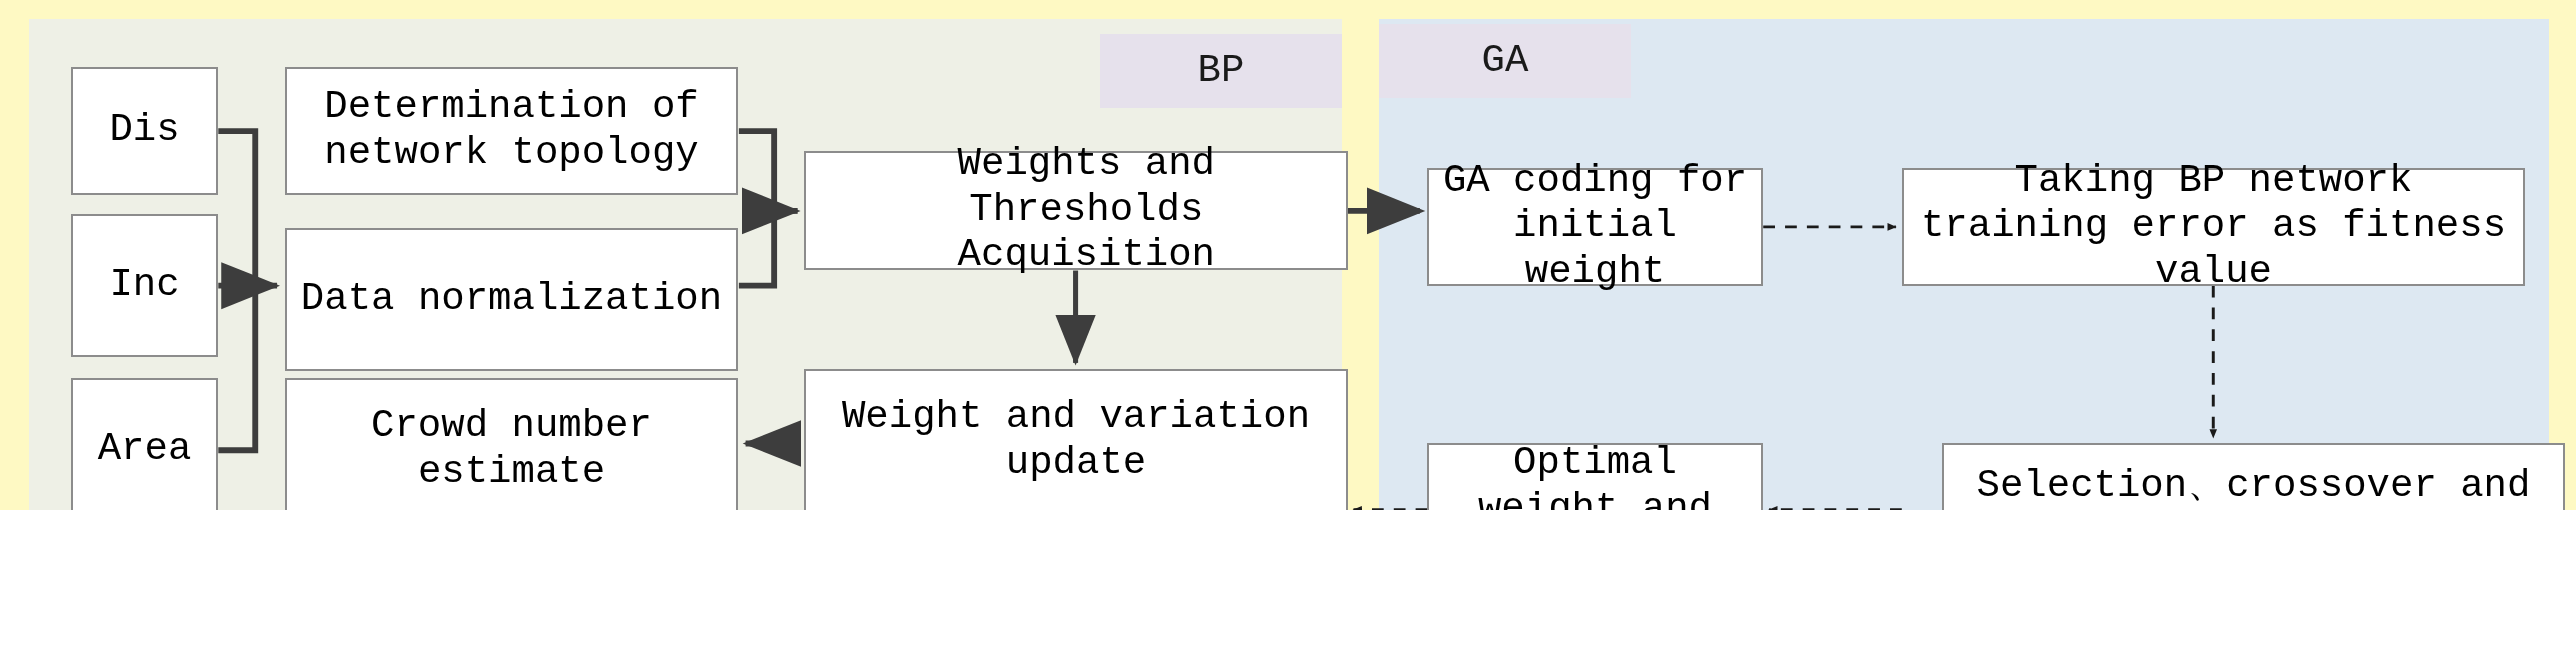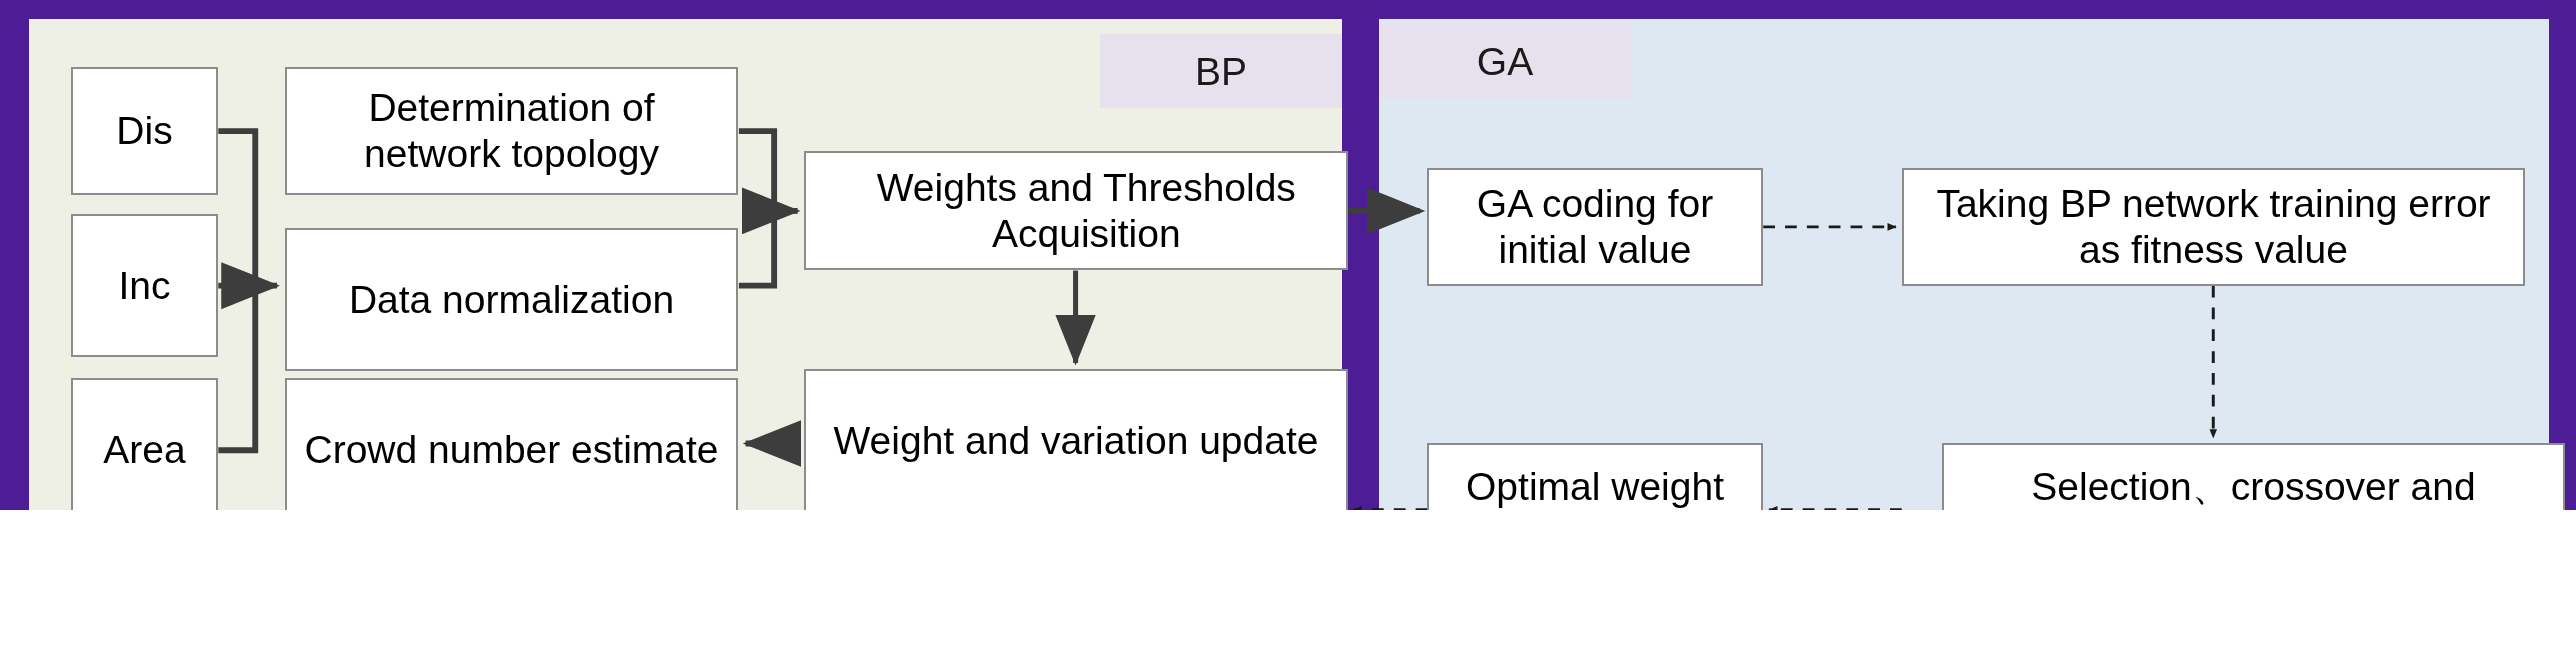--- a/index.html
+++ b/index.html
@@ -4,22 +4,22 @@
 <style>
   html, body {
     margin: 0;
     padding: 0;
     background: #ffffff;
   }
   #stage {
     position: relative;
     width: 2576px;
     height: 510px;
-    background: #4c1d95;
-    font-family: Liberation Sans, sans-serif;
+    background: #fef9c3;
+    font-family: Liberation Mono, monospace;
     overflow: hidden;
   }
   .panel {
     position: absolute;
     box-sizing: border-box;
   }
   #bp-panel {
     left: 28.5px;
     top: 18.5px;
     width: 1313px;
@@ -156,19 +156,19 @@
   <div class="node" id="n-area">Area</div>
   <div class="node" id="n-inc">Inc</div>
 
   <div class="node" id="n-topology">Determination of network topology</div>
   <div class="node" id="n-datanorm">Data normalization</div>
   <div class="node" id="n-crowd">Crowd number estimate</div>
 
   <div class="node" id="n-weights-acq">Weights and Thresholds Acquisition</div>
   <div class="node" id="n-weight-upd">Weight and variation update</div>
 
-  <div class="node" id="n-ga-coding">GA coding for initial value</div>
+  <div class="node" id="n-ga-coding">GA coding for initial weight</div>
   <div class="node" id="n-fitness">Taking BP network training error as fitness value</div>
   <div class="node" id="n-optimal">Optimal weight and threshold</div>
   <div class="node" id="n-selection">Selection、crossover and variation</div>
 
 </div>
 
 
 </body></html>

